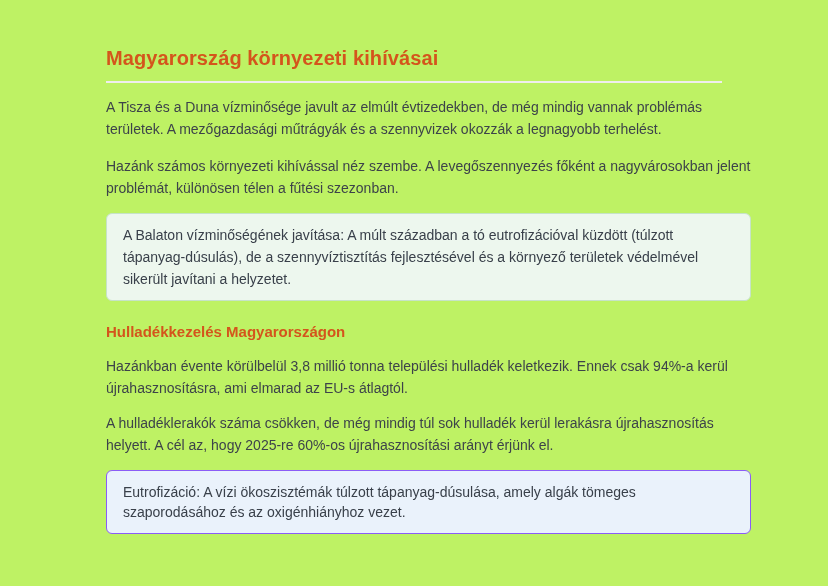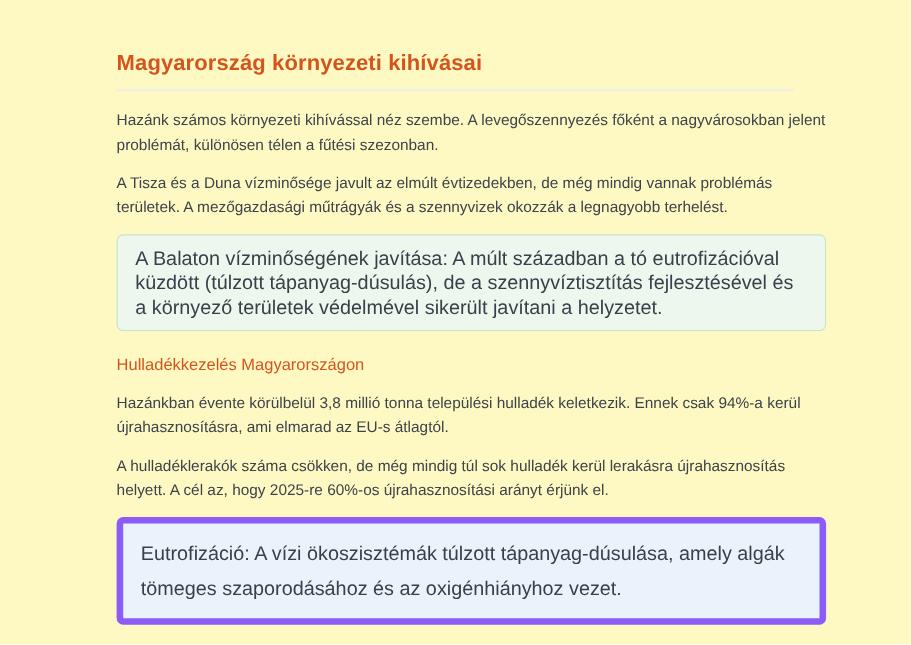--- a/index.html
+++ b/index.html
@@ -5,21 +5,21 @@
   html, body {
     margin: 0;
     padding: 0;
     background: #ffffff;
     font-family: "Liberation Sans", "DejaVu Sans", sans-serif;
   }
   .page {
     position: relative;
     width: 828px;
     height: 586px;
-    background: #fef9c3;
+    background: #bef264;
     overflow: hidden;
   }
   .content {
     position: absolute;
     left: 106px;
     top: 44px;
     width: 645px;
   }
   .doc-title {
     margin: 0;
@@ -43,56 +43,56 @@
     color: #3d434a;
   }
   .para.first {
     margin-top: 15px;
   }
   .callout {
     box-sizing: border-box;
     width: 100%;
     border-radius: 6px;
     padding: 10px 16px;
-    font-size: 18px;
+    font-size: 14px;
     line-height: 22px;
     color: #39404a;
     margin: 14px 0;
   }
   .callout.green {
     background: #edf7ee;
     border: 1px solid #c6e3c8;
   }
   .callout.blue {
     background: #eaf2fb;
-    border: 6px solid #8b5cf6;
-    line-height: 32px;
+    border: 1px solid #8b5cf6;
+    line-height: 20px;
     padding: 11px 16px;
   }
   .sub-heading {
     margin: 21px 0 11px 0;
     font-size: 15px;
     line-height: 20px;
-    font-weight: 400;
+    font-weight: 700;
     color: #d4551c;
   }
 </style>
 </head>
 <body>
 
 <div class="page">
   <div class="content">
 
     <h1 class="doc-title">Magyarország környezeti kihívásai</h1>
 
     <div class="title-divider"></div>
 
+    <p class="para">A Tisza és a Duna vízminősége javult az elmúlt évtizedekben, de még mindig vannak problémás területek. A mezőgazdasági műtrágyák és a szennyvizek okozzák a legnagyobb terhelést.</p>
+
     <p class="para first">Hazánk számos környezeti kihívással néz szembe. A levegőszennyezés főként a nagyvárosokban jelent problémát, különösen télen a fűtési szezonban.</p>
-
-    <p class="para">A Tisza és a Duna vízminősége javult az elmúlt évtizedekben, de még mindig vannak problémás területek. A mezőgazdasági műtrágyák és a szennyvizek okozzák a legnagyobb terhelést.</p>
 
     <div class="callout green">
       <span>A Balaton vízminőségének javítása: A múlt században a tó eutrofizációval küzdött (túlzott tápanyag-dúsulás), de a szennyvíztisztítás fejlesztésével és a környező területek védelmével sikerült javítani a helyzetet.</span>
     </div>
 
     <h2 class="sub-heading">Hulladékkezelés Magyarországon</h2>
 
     <p class="para">Hazánkban évente körülbelül 3,8 millió tonna települési hulladék keletkezik. Ennek csak 94%-a kerül újrahasznosításra, ami elmarad az EU-s átlagtól.</p>
 
     <p class="para">A hulladéklerakók száma csökken, de még mindig túl sok hulladék kerül lerakásra újrahasznosítás helyett. A cél az, hogy 2025-re 60%-os újrahasznosítási arányt érjünk el.</p>

